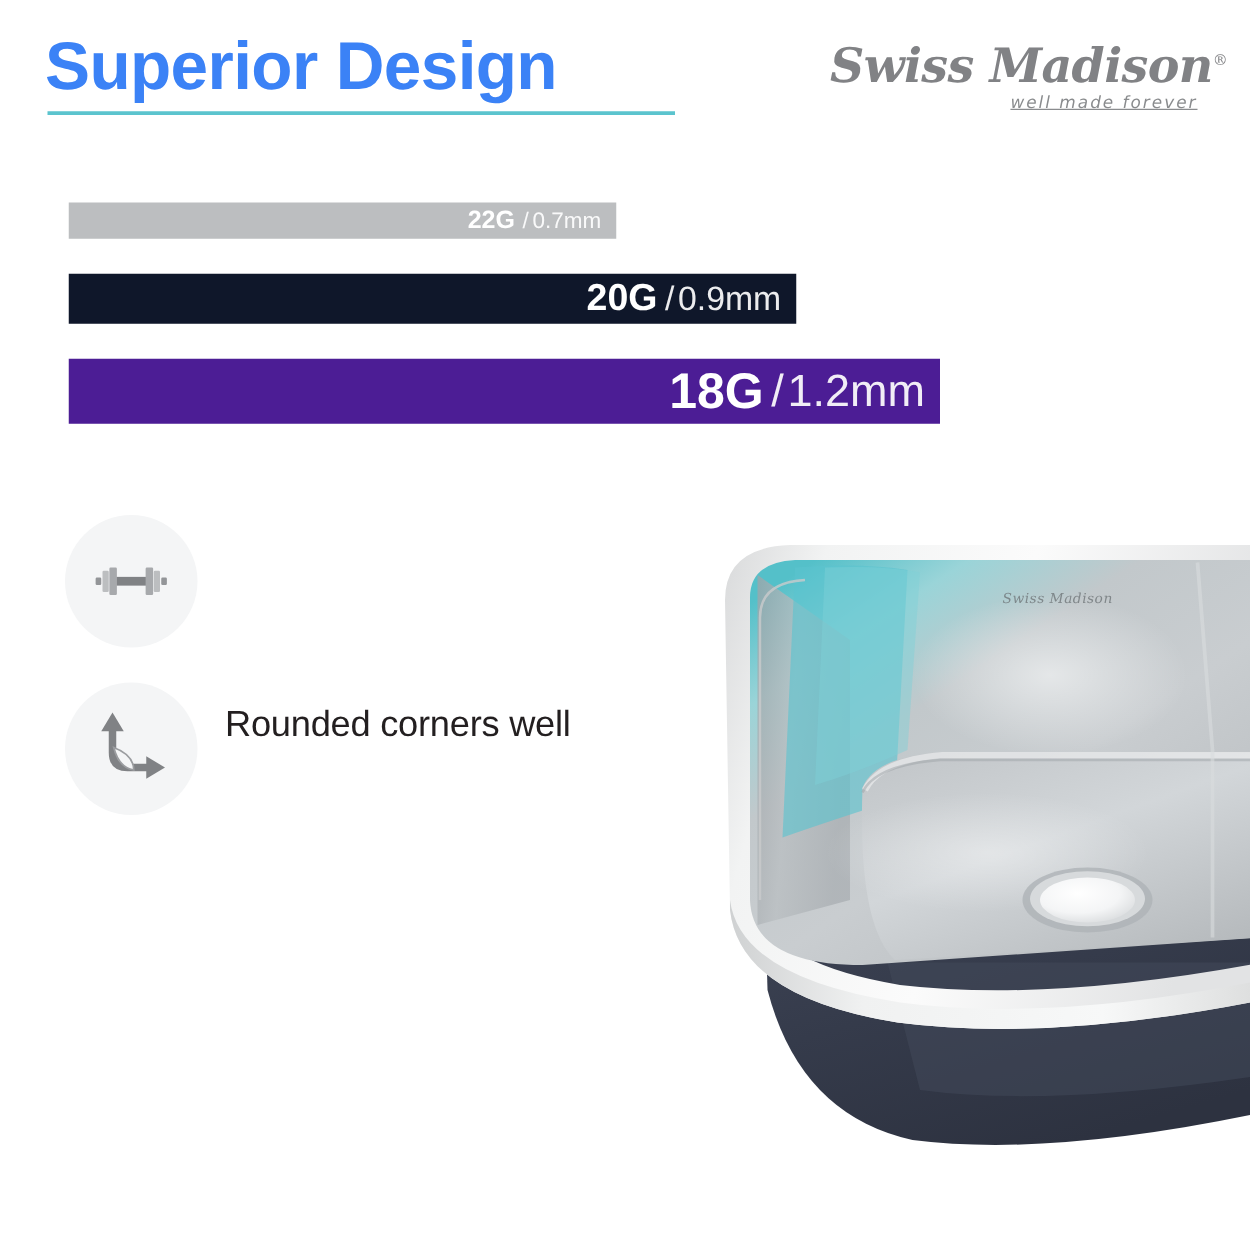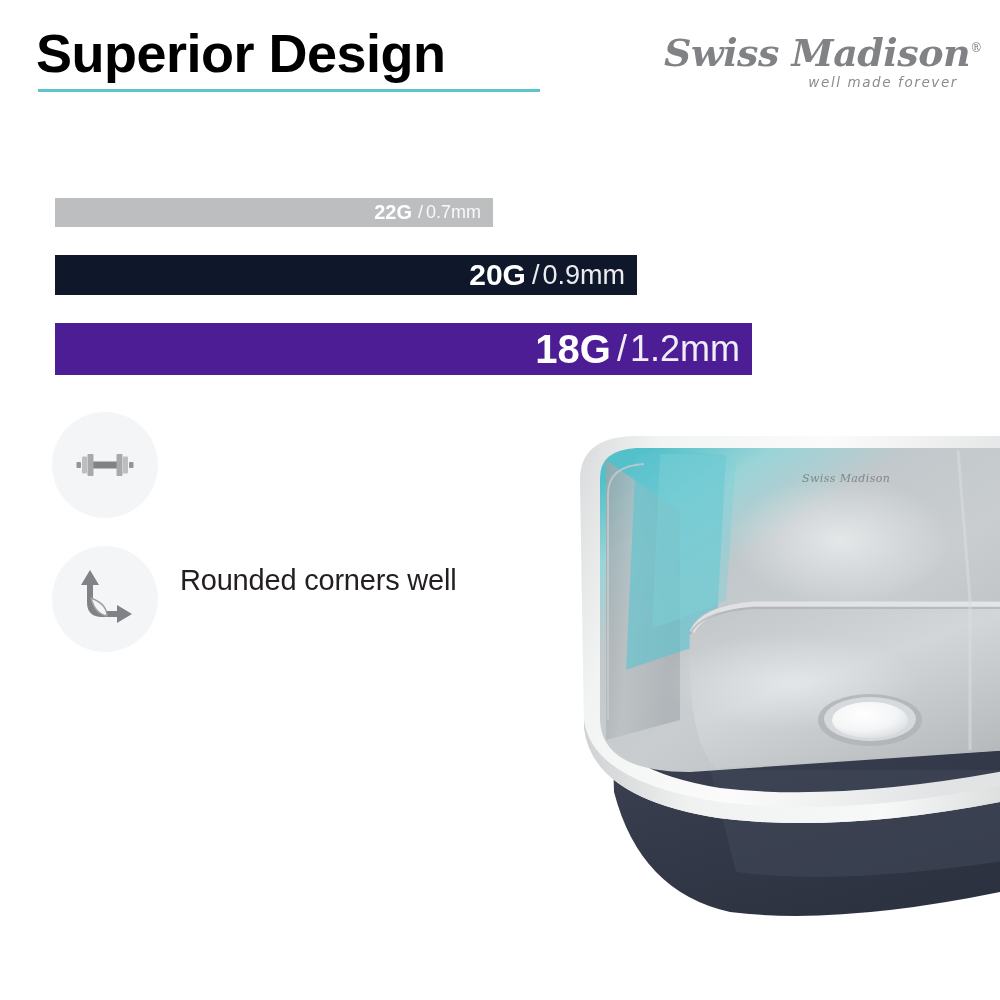--- a/index.html
+++ b/index.html
@@ -12,21 +12,21 @@
   }
 
   
   .header { position:absolute; top:0; left:0; width:1000px; height:120px; }
 
   .page-title {
     position:absolute;
     left:36px; top:22px;
     font-size:54px;
     font-weight:bold;
-    color:#000000;
+    color:#3b82f6;
     letter-spacing:-0.5px;
     line-height:62px;
     z-index:2;
     white-space:nowrap;
   }
   .title-rule {
     position:absolute;
     left:38px; top:89px;
     width:502px; height:3px;
     background:#5bc4ce;
@@ -54,38 +54,39 @@
   }
   .logo-tag {
     font-family:"DejaVu Sans", sans-serif;
     font-style:italic;
     font-size:13.5px;
     color:#8a8c8e;
     letter-spacing:1.6px;
     margin-top:1px;
     padding-right:6px;
     white-space:nowrap;
+    text-decoration:underline;
   }
 
   
   .gauges { position:absolute; left:55px; top:162px; width:760px; }
   .gauge-row { position:relative; }
   .gauge-bar {
     display:flex;
     align-items:center;
     justify-content:flex-end;
     color:#ffffff;
     padding-right:12px;
     white-space:nowrap;
   }
   .g-num { font-weight:bold; }
   .g-sep { font-weight:normal; opacity:0.92; margin:0 3px 0 6px; }
   .g-mm  { font-weight:normal; opacity:0.92; }
 
-  .gauge-row.g1 .gauge-bar { width:438px; height:29px; background:#bcbec0;margin-top:36px; }
+  .gauge-row.g1 .gauge-bar { width:438px; height:29px; background:#bcbec0; }
   .gauge-row.g1 .g-num { font-size:20px; }
   .gauge-row.g1 .g-sep, .gauge-row.g1 .g-mm { font-size:18px; }
   .gauge-row.g1 { margin-bottom:28px; }
 
   .gauge-row.g2 .gauge-bar { width:582px; height:40px; background:#0f172a; }
   .gauge-row.g2 .g-num { font-size:30px; }
   .gauge-row.g2 .g-sep, .gauge-row.g2 .g-mm { font-size:27px; }
   .gauge-row.g2 { margin-bottom:28px; }
 
   .gauge-row.g3 .gauge-bar { width:697px; height:52px; background:#4c1d95; }

